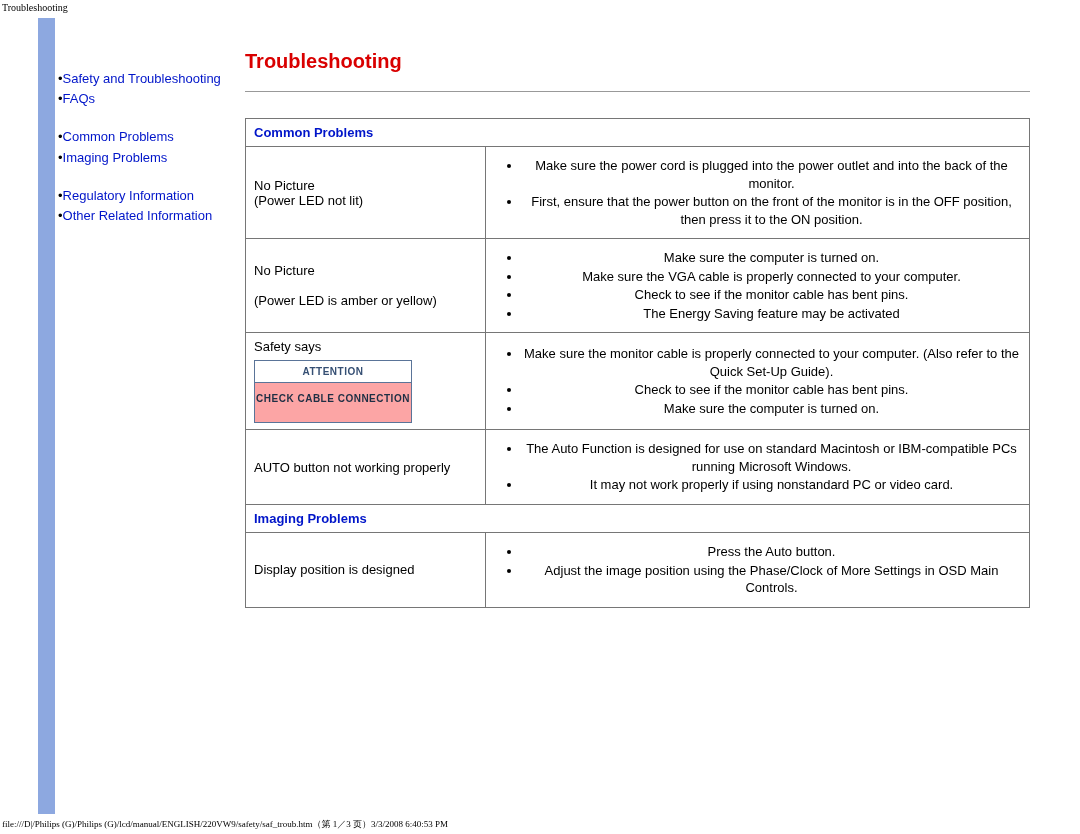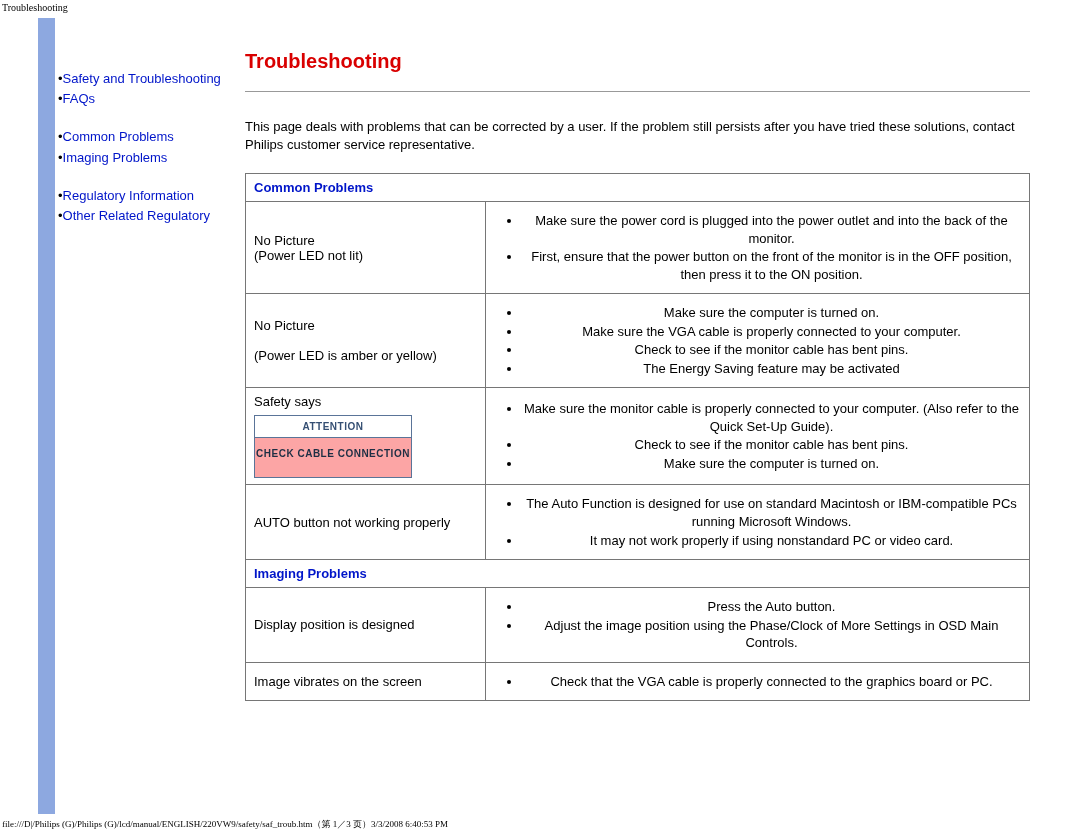--- a/index.html
+++ b/index.html
@@ -127,27 +127,26 @@
   <div class="blue-bar"></div>
 
   <nav class="sidebar">
     <span class="nav-item">•<a href="#">Safety and Troubleshooting</a></span>
     <span class="nav-item">•<a href="#">FAQs</a></span>
     <div class="gap"></div>
     <span class="nav-item">•<a href="#">Common Problems</a></span>
     <span class="nav-item">•<a href="#">Imaging Problems</a></span>
     <div class="gap"></div>
     <span class="nav-item">•<a href="#">Regulatory Information</a></span>
-    <span class="nav-item">•<a href="#">Other Related Regulatory</a></span>
+    <span class="nav-item">•<a href="#">Other Related Information</a></span>
   </nav>
 
   <main class="content">
     <h1 class="title">Troubleshooting</h1>
     <hr class="hr">
-    <p class="intro">This page deals with problems that can be corrected by a user. If the problem still persists after you have tried these solutions, contact Philips customer service representative.</p>
 
     <table class="main">
       <tbody>
           <tr class="section-header">
         <td colspan="2">Common Problems</td>
       </tr>
 
       <tr>
         <td class="left-col problem-lines">
           <span>No Picture</span>
@@ -215,26 +214,16 @@
           <span>Display position is designed</span>
         </td>
         <td>
           <ul class="check">
             <li>Press the Auto button.</li>
             <li>Adjust the image position using the Phase/Clock of More Settings in OSD Main Controls.</li>
           </ul>
         </td>
       </tr>
 
-      <tr>
-        <td class="left-col">
-          <span>Image vibrates on the screen</span>
-        </td>
-        <td>
-          <ul class="check">
-            <li>Check that the VGA cable is properly connected to the graphics board or PC.</li>
-          </ul>
-        </td>
-      </tr>
     </tbody>
       </table>
   </main>
 </div>
 
 </body></html>

